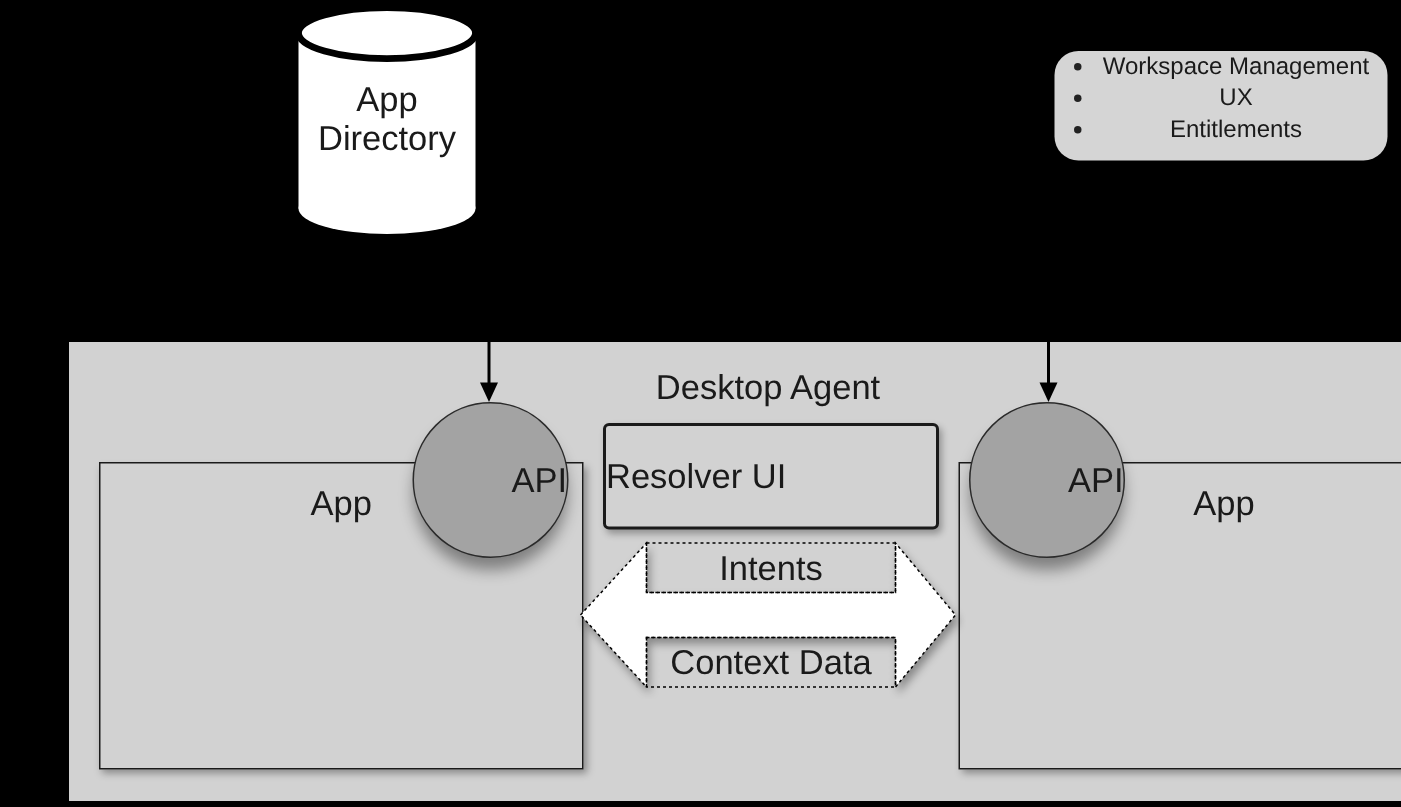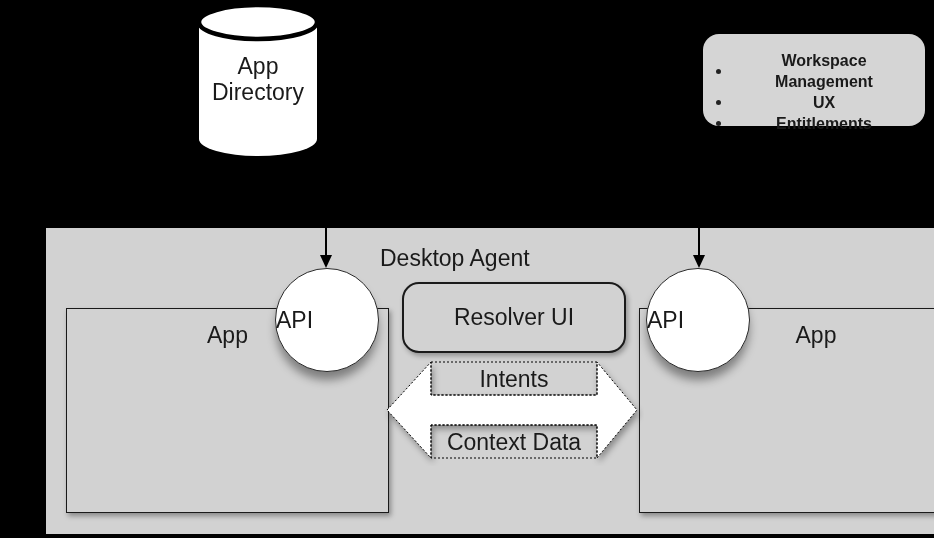--- a/index.html
+++ b/index.html
@@ -29,26 +29,24 @@
     font-size: 23px;
     fill: #1a1a1a;
   }
 
   
   .features-box {
     position: absolute;
     left: 659px;
     top: 34px;
     width: 222px;
-    height: 92px;
+    height: 73px;
     background: #d5d5d5;
     border-radius: 16px;
     box-sizing: border-box;
-    padding-top: 16px;
-    font-weight: bold;
   }
   .feature-row {
     position: relative;
     padding-left: 28px;
     padding-right: 8px;
     line-height: 21px;
     font-size: 16px;
     text-align: center;
   }
   .bullet-dot {
@@ -69,20 +67,21 @@
     top: 228px;
     width: 928px;
     height: 306px;
     background: #d2d2d2;
   }
   .panel-title {
     position: absolute;
     left: 334px;
     top: 16px;
     width: 264px;
+    text-align: center;
     font-size: 23px;
     line-height: 28px;
     white-space: nowrap;
   }
 
   
   .app-box {
     position: absolute;
     top: 80px;
     height: 205px;
@@ -104,46 +103,46 @@
   }
   .app-box.right .app-label { left: 16px; }
 
   
   .api-circle {
     position: absolute;
     top: 40px;
     width: 104px;
     height: 104px;
     border-radius: 50%;
-    background: #ffffff;
+    background: #a3a3a3;
     border: 1.5px solid #2a2a2a;
     box-sizing: border-box;
     display: flex;
     align-items: center;
-    justify-content: flex-start;
+    justify-content: flex-end;
     font-size: 23px;
     box-shadow: 0 9px 10px -1px rgba(0,0,0,0.4);
   }
   .api-circle.left  { left: 229px; }
   .api-circle.right { left: 600px; }
 
   
   .resolver-box {
     position: absolute;
     left: 356px;
     top: 54px;
     width: 224px;
     height: 71px;
     background: #d2d2d2;
     border: 2px solid #1a1a1a;
-    border-radius: 17px;
+    border-radius: 4px;
     box-sizing: border-box;
     display: flex;
     align-items: center;
-    justify-content: center;
+    justify-content: flex-start;
     font-size: 23px;
     box-shadow: 2px 3px 5px rgba(0,0,0,0.3);
   }
 
   
   .down-arrow {
     position: absolute;
     top: 0;
   }
   .down-arrow.left  { left: 271px; }

